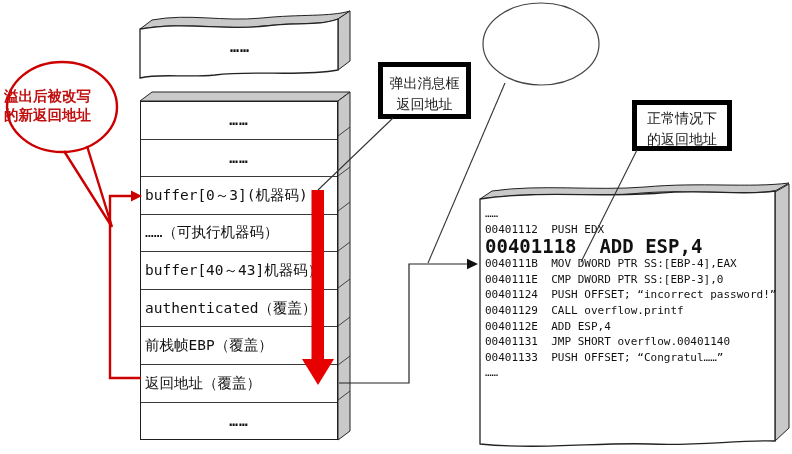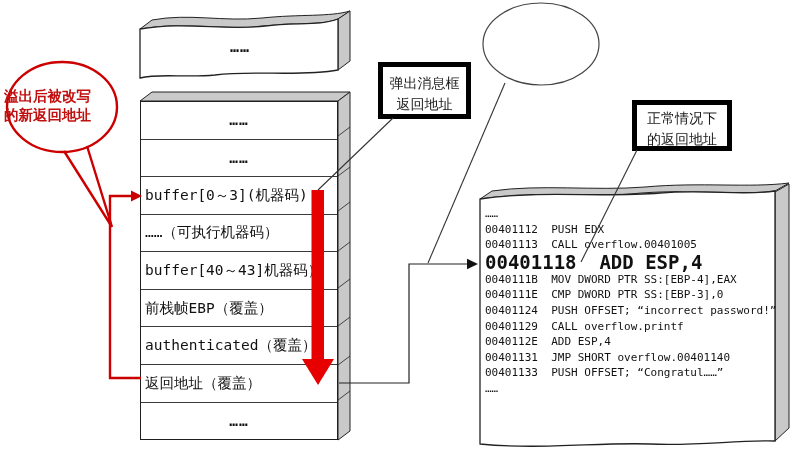--- a/index.html
+++ b/index.html
@@ -100,41 +100,40 @@
   </div>
 
   <div class="txt topbox-text">……</div>
 
   <div id="stack">
     <div class="srow center">……</div>
     <div class="srow center">……</div>
     <div class="srow">buffer[0～3](机器码)</div>
     <div class="srow">……（可执行机器码）</div>
     <div class="srow">buffer[40～43]机器码）</div>
+    <div class="srow">authenticated（覆盖）</div>
     <div class="srow">前栈帧EBP（覆盖）</div>
-    <div class="srow">authenticated（覆盖）</div>
     <div class="srow">返回地址（覆盖）</div>
     <div class="srow center">……</div>
   </div>
 
   <div class="cbox" id="callout-machine">
     <div>弹出消息框</div>
     <div>返回地址</div>
   </div>
 
 
   <div class="cbox" id="callout-normal-box">
     <div>正常情况下</div>
     <div>的返回地址</div>
   </div>
 
   <div id="code">
     <div class="cline">……</div>
     <div class="cline">00401112  PUSH EDX</div>
-    <div class="cline">00401113  CALL overflow.00401005</div>
     <div class="cline hl">00401118  ADD ESP,4</div>
     <div class="cline">0040111B  MOV DWORD PTR SS:[EBP-4],EAX</div>
     <div class="cline">0040111E  CMP DWORD PTR SS:[EBP-3],0</div>
     <div class="cline">00401124  PUSH OFFSET; “incorrect password!”</div>
     <div class="cline">00401129  CALL overflow.printf</div>
     <div class="cline">0040112E  ADD ESP,4</div>
     <div class="cline">00401131  JMP SHORT overflow.00401140</div>
     <div class="cline">00401133  PUSH OFFSET; “Congratul……”</div>
     <div class="cline">……</div>
   </div>

